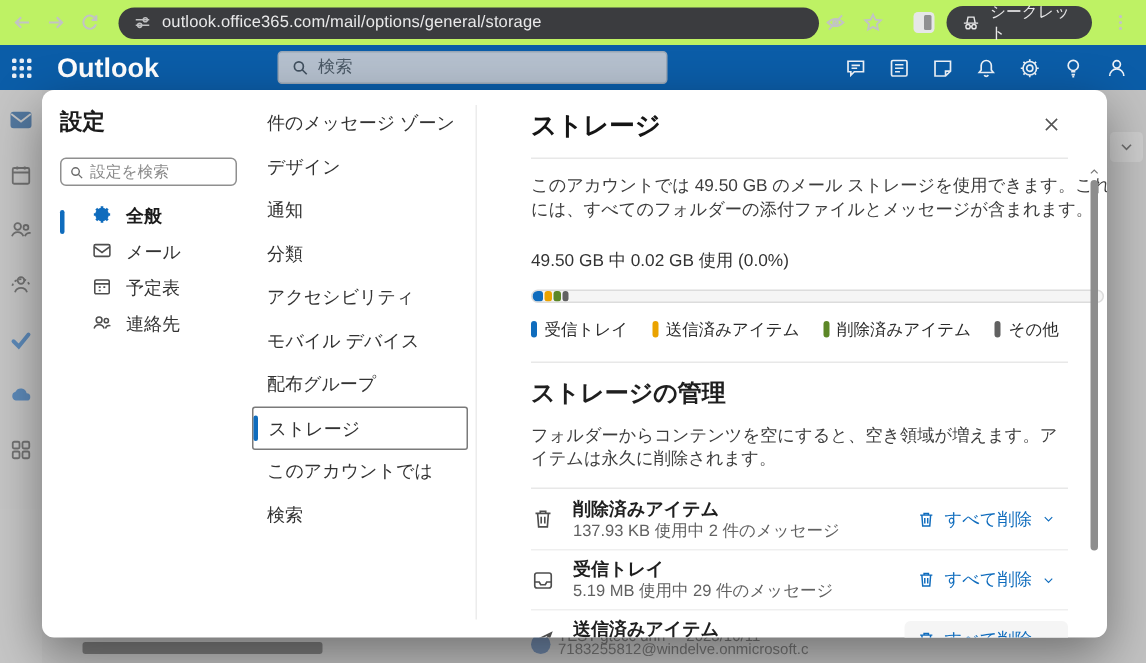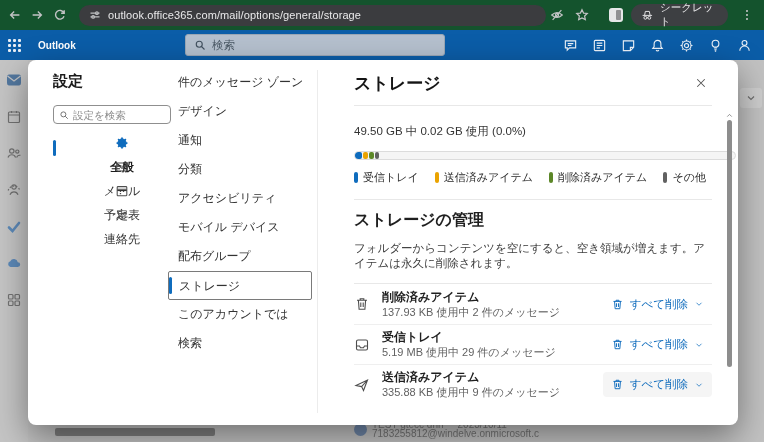--- a/index.html
+++ b/index.html
@@ -1,21 +1,21 @@
 <!DOCTYPE html>
 <html><head>
 <meta charset="utf-8">
 <style>
   * { margin:0; padding:0; box-sizing:border-box; }
   html,body { width:764px; height:442px; overflow:hidden;
     font-family:"Liberation Sans","DejaVu Sans",sans-serif; }
   .stage { position:relative; width:764px; height:442px; background:#c3c3c3; overflow:hidden; }
 
   
-  .chrome { position:absolute; left:0; top:0; width:764px; height:30px; background:#14532d;
+  .chrome { position:absolute; left:0; top:0; width:764px; height:30px; background:#bef264;
     display:flex; align-items:center; color:#cfd0d2; }
   .nav-btn { width:24px; height:24px; display:flex; align-items:center; justify-content:center; border-radius:50%; }
   .nav-btn svg { width:14px; height:14px; stroke:#c2c3c5; stroke-width:1.6; fill:none; }
   .url-pill { margin-left:8px; width:500px; height:21px; background:#3b3c3f; border-radius:11px;
     display:flex; align-items:center; padding:0 10px; gap:7px; }
   .url-pill svg { width:12px; height:12px; stroke:#bfc0c2; stroke-width:1.4; fill:none; }
   .url-text { font-size:11px; color:#e9e9ea; letter-spacing:.1px; }
   .chrome-right { margin-left:auto; display:flex; align-items:center; gap:4px; padding-right:6px; }
   .chrome-right svg { width:14px; height:14px; stroke:#c2c3c5; stroke-width:1.4; fill:none; }
   .split-icon { width:16px; height:14px; background:#e6e7e8; border-radius:3px; position:relative; }
@@ -23,21 +23,21 @@
   .incog { display:flex; align-items:center; gap:6px; background:#3d3f42; border-radius:12px;
     height:22px; padding:0 10px; margin:0 4px; }
   .incog-label { font-size:10.5px; color:#e8e8e9; }
 
   
   .owa { position:absolute; left:0; top:30px; width:764px; height:30px; background:#0b5da8;
     display:flex; align-items:center; color:#fff; }
   .waffle { width:28px; height:30px; display:grid; place-items:center; }
   .waffle-grid { display:grid; grid-template-columns:repeat(3,3px); grid-gap:2px; }
   .waffle-grid i { width:3px; height:3px; background:#e8eef5; border-radius:1px; }
-  .owa-title { font-size:10px; font-weight:700; margin-left:10px; }
+  .owa-title { font-size:18px; font-weight:700; margin-left:10px; }
   .owa-search { position:absolute; left:185px; top:4px; width:260px; height:22px; background:#b5c0ce;
     border:1px solid #9aa7b6; border-radius:3px; display:flex; align-items:center; gap:6px; padding:0 8px; }
   .owa-search svg { width:12px; height:12px; stroke:#41505f; stroke-width:1.5; fill:none; flex:0 0 auto; }
   .owa-search input { border:none; outline:none; background:transparent; font-size:11.5px; color:#33404d; width:100%;
     font-family:"Liberation Sans","DejaVu Sans",sans-serif; }
   .owa-search input::placeholder { color:#4a5865; opacity:1; }
   .owa-icons { margin-left:auto; display:flex; align-items:center; gap:14px; padding-right:12px; }
   .owa-icons svg { width:15px; height:15px; stroke:#eef3f9; stroke-width:1.2; fill:none; }
 
   
@@ -49,31 +49,31 @@
   .bg-chevron svg { width:12px; height:12px; stroke:#6d6d6d; stroke-width:1.5; fill:none; margin:4px 0 0 5px; }
   .bg-bar { position:absolute; left:55px; top:368px; width:160px; height:8px; background:#7e7e7e; border-radius:2px; }
   .bg-mailrow { position:absolute; left:372px; top:360px; width:330px; color:#757575; font-size:10px; line-height:9px; }
   .bg-avatar { position:absolute; left:-18px; top:3px; width:13px; height:13px; border-radius:50%; background:#6f87a8; }
   .bg-mail-line1 { display:flex; gap:14px; }
 
   
   .dialog { position:absolute; left:28px; top:60px; width:710px; height:365px; background:#fff;
     border-radius:8px; box-shadow:0 12px 34px rgba(0,0,0,.42); overflow:hidden; }
 
-  .panel-left { position:absolute; left:13px; top:0; width:140px; height:100%; padding:12px 0 0 12px; }
+  .panel-left { position:absolute; left:0; top:0; width:140px; height:100%; padding:12px 0 0 12px; }
   .settings-title { font-size:15px; font-weight:700; color:#1b1b1b; }
   .settings-search { margin-top:14px; width:118px; height:19px; border:1px solid #8f8f8f; border-radius:4px;
     display:flex; align-items:center; gap:4px; padding:0 5px; background:#fff; }
   .settings-search svg { width:10px; height:10px; stroke:#6d6d6d; stroke-width:1.5; fill:none; flex:0 0 auto; }
   .settings-search input { border:none; outline:none; width:100%; font-size:10.5px; color:#333;
     font-family:"Liberation Sans","DejaVu Sans",sans-serif; }
   .settings-search input::placeholder { color:#8a8a8a; opacity:1; }
   .snav { margin-top:12px; }
-  .snav-item { position:relative; display:flex; align-items:center; gap:9px; height:24px; font-size:12px; color:#333;
-    padding-left:10px; cursor:pointer;flex-direction:column; }
+  .snav-item { position:relative; display:flex; gap:9px; height:24px; font-size:12px; color:#333;
+    padding-left:21px; cursor:pointer; }
   .snav-item svg { width:14px; height:14px; stroke:#4e4e4e; stroke-width:1.2; fill:none; flex:0 0 auto; }
   .snav-item.sel { font-weight:700; color:#1b1b1b; }
   .snav-item.sel svg { stroke:#0f6cbd; fill:#0f6cbd; }
   .snav-item.sel::before { content:""; position:absolute; left:0; top:4px; width:3px; height:16px; background:#0f6cbd; border-radius:2px; }
 
   .panel-mid { position:absolute; left:140px; top:0; width:150px; height:100%; padding-top:8px; }
   .panel-mid::after { content:""; position:absolute; right:0; top:10px; bottom:12px; width:1px; background:#ececec; }
   .cat { position:relative; height:29px; line-height:29px; font-size:12px; color:#333; padding-left:10px; cursor:pointer;
     white-space:nowrap; }
   .cat.sel { border:1px solid #7a7a7a; border-radius:2px; width:144px; }
@@ -356,20 +356,21 @@
       <div class="pr-head">
         <div class="pr-title">ストレージ</div>
         <div class="close-btn">
           <svg viewBox="0 0 16 16">
               <path d="M3 3 L13 13 M13 3 L3 13"></path>
             </svg>
         </div>
       </div>
       <div class="hr"></div>
 
+      <div class="body-txt" style="width:392px">このアカウントでは 49.50 GB のメール ストレージを使用できます。これには、すべてのフォルダーの添付ファイルとメッセージが含まれます。</div>
 
       <div class="usage-line">49.50 GB 中 0.02 GB 使用 (0.0%)</div>
 
       <div class="bar-track">
           <span class="seg" style="width: 7px; background: rgb(15, 108, 189);"></span>
           <span class="seg" style="width: 5px; background: rgb(234, 163, 0);"></span>
           <span class="seg" style="width: 5px; background: rgb(92, 135, 39);"></span>
           <span class="seg" style="width: 4px; background: rgb(97, 97, 97);"></span>
         </div>
 

